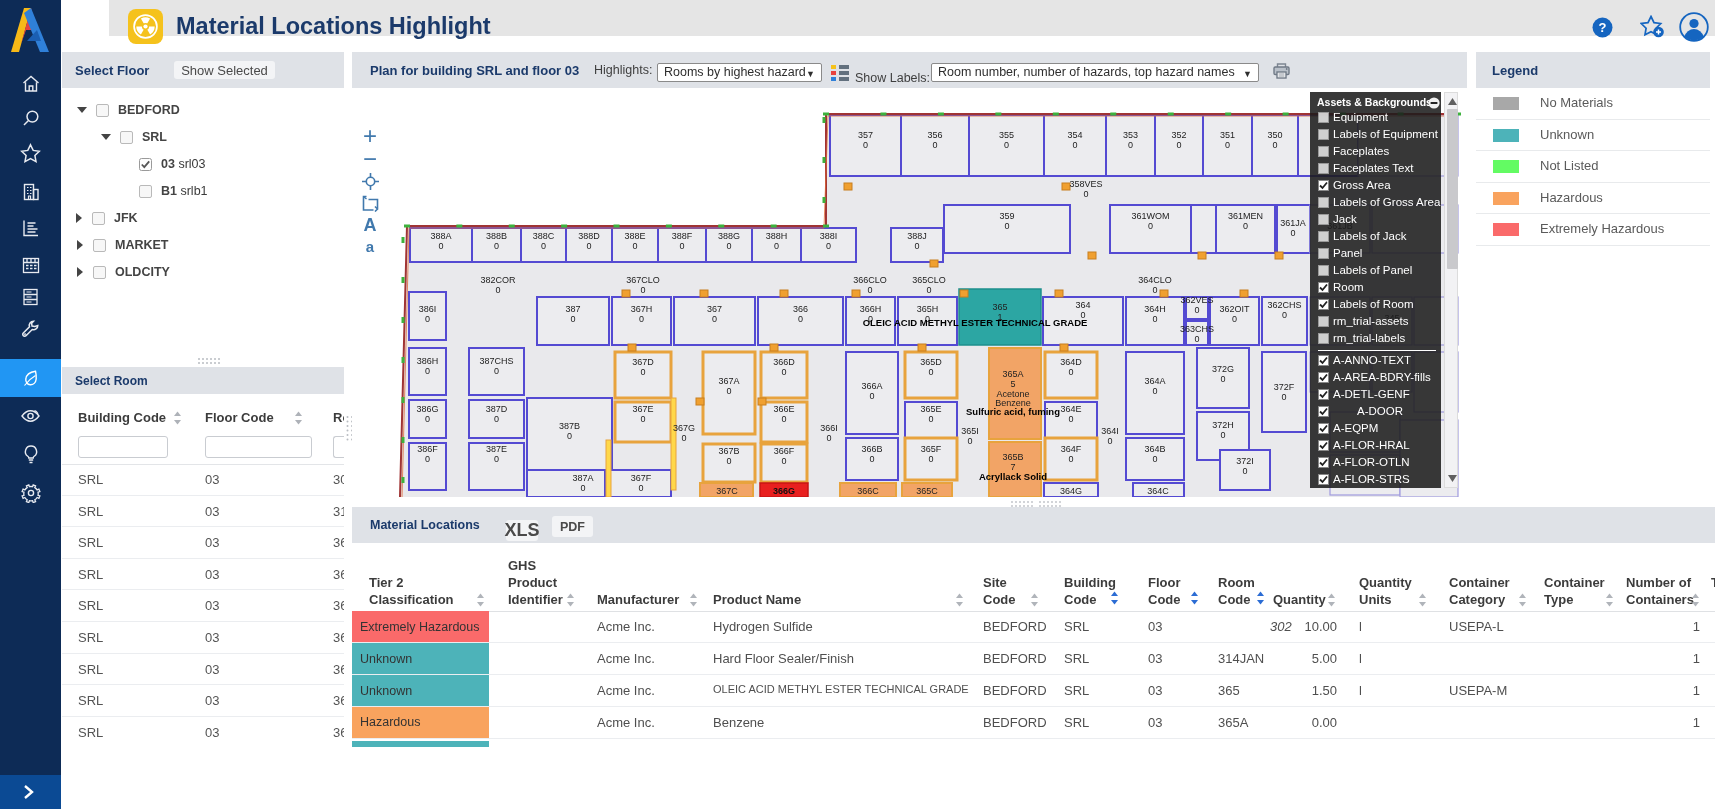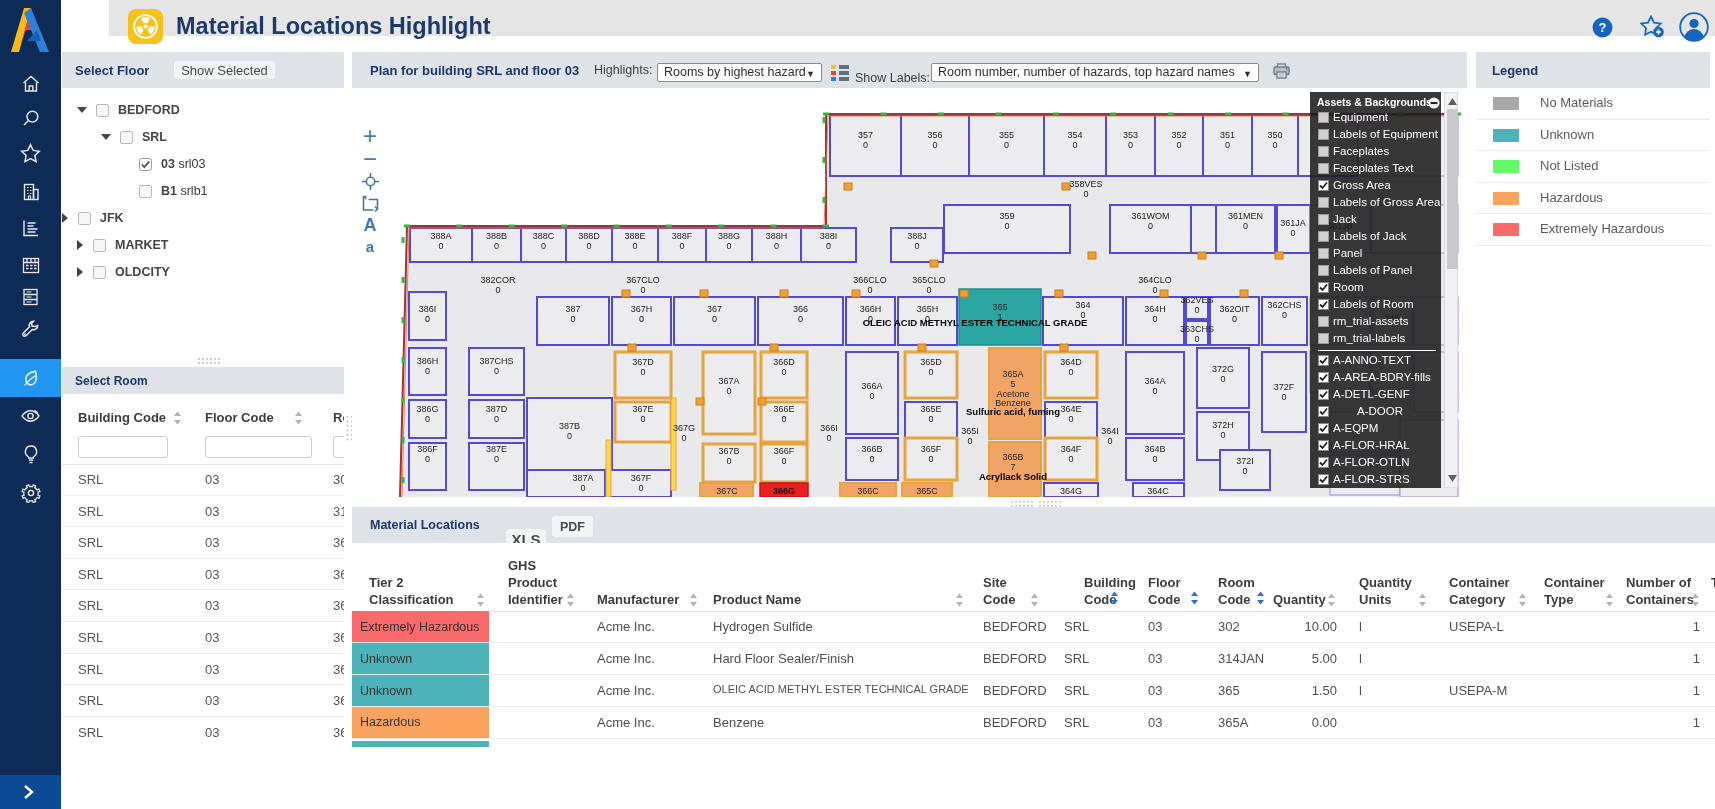--- a/index.html
+++ b/index.html
@@ -213,21 +213,21 @@
       <svg width="13" height="13" viewBox="0 0 13 13">
         <rect x="0.5" y="0.5" width="12" height="12" rx="2" fill="#fdfdfd" stroke="#9a9a9a"></rect>
         <path d="M2.8 6.5 5.3 9.2 10.2 3.4" fill="none" stroke="#555" stroke-width="1.8"></path>
       </svg>
       <span style="margin-left:9px;"><b style="color:#444;">03</b> srl03</span>
     </div>
   <div class="trow" style="left:77px;top:93px;">
       <span class="cb"></span>
       <span style="margin-left:9px;"><b style="color:#444;">B1</b> srlb1</span>
     </div>
-  <div class="trow" style="left:0;top:120px;">
+  <div class="trow" style="left:14px;top:120px;">
       <span class="tri-r"></span>
       <span class="cb" style="margin-left:10px;"></span>
       <b style="margin-left:9px;color:#444;">JFK</b>
     </div>
   <div class="trow" style="left:15px;top:147px;">
       <span class="tri-r"></span>
       <span class="cb" style="margin-left:10px;"></span>
       <b style="margin-left:9px;color:#444;">MARKET</b>
     </div>
   <div class="trow" style="left:15px;top:174px;">
@@ -818,30 +818,30 @@
       <span class="lt">Hazardous</span>
     </div>
   <div class="lrow">
       <span class="sw" style="background:#fa6a6a;"></span>
       <span class="lt">Extremely Hazardous</span>
     </div>
 </div>
 
 <div class="phead" id="mlhead">
   <span class="t" style="position:absolute;left:18px;top:11px;font-size:12.5px;">Material Locations</span>
-  <span class="btn" style="position:absolute;left:154px;top:22px;width:40px;height:21px;font-weight:bold;font-size:15px;">XLS</span>
+  <span class="btn" style="position:absolute;left:154px;top:13px;width:32px;height:21px;font-weight:bold;font-size:18px;">XLS</span>
   <span class="btn" style="position:absolute;left:200px;top:9px;width:41px;height:21px;font-weight:bold;font-size:12.5px;">PDF</span>
 </div>
 <div id="mltable">
   <div class="mlh" style="left:17px;top:31px;">Tier 2<br>Classification</div>
   <div class="mlh" style="left:156px;top:14px;">GHS<br>Product<br>Identifier</div>
   <div class="mlh" style="left:245px;top:48px;">Manufacturer</div>
   <div class="mlh" style="left:361px;top:48px;">Product Name</div>
   <div class="mlh" style="left:631px;top:31px;">Site<br>Code</div>
-  <div class="mlh" style="left:712px;top:31px;margin-left:20px;">Building<br>Code</div>
+  <div class="mlh" style="left:712px;top:31px;">Building<br>Code</div>
   <div class="mlh" style="left:796px;top:31px;">Floor<br>Code</div>
   <div class="mlh" style="left:866px;top:31px;">Room<br>Code</div>
   <div class="mlh" style="left:921px;top:48px;">Quantity</div>
   <div class="mlh" style="left:1007px;top:31px;">Quantity<br>Units</div>
   <div class="mlh" style="left:1097px;top:31px;">Container<br>Category</div>
   <div class="mlh" style="left:1192px;top:31px;">Container<br>Type</div>
   <div class="mlh" style="left:1274px;top:31px;">Number of<br>Containers</div>
   <div class="mlh" style="left:1359px;top:31px;">T</div>
   <svg class="sa" style="left:124px;top:50px;">
       <use href="#sgrey"></use>
@@ -884,21 +884,21 @@
     </svg>
   <div class="abs" style="left:0;top:68px;width:1363px;border-top:1px solid #dfe1e4;"></div>
 
   <div class="mlrow" style="top:68px;">
     <span class="tier" style="background:#fa6a6a;">Extremely Hazardous</span>
     <span style="left:245px;">Acme Inc.</span>
       <span style="left:361px;">Hydrogen Sulfide</span>
     <span style="left:631px;">BEDFORD</span>
       <span style="left:712px;">SRL</span>
       <span style="left:796px;">03</span>
-      <span style="left:866px;">302</span>
+      <span style="left:918px;font-style:italic;">302</span>
     <span class="qty">10.00</span>
       <span style="left:1007px;">l</span>
       <span style="left:1097px;">USEPA-L</span>
       <span class="num">1</span>
   </div>
   <div class="mlrow" style="top:100px;">
     <span class="tier" style="background:#4db3b9;">Unknown</span>
     <span style="left:245px;">Acme Inc.</span>
       <span style="left:361px;">Hard Floor Sealer/Finish</span>
     <span style="left:631px;">BEDFORD</span>

